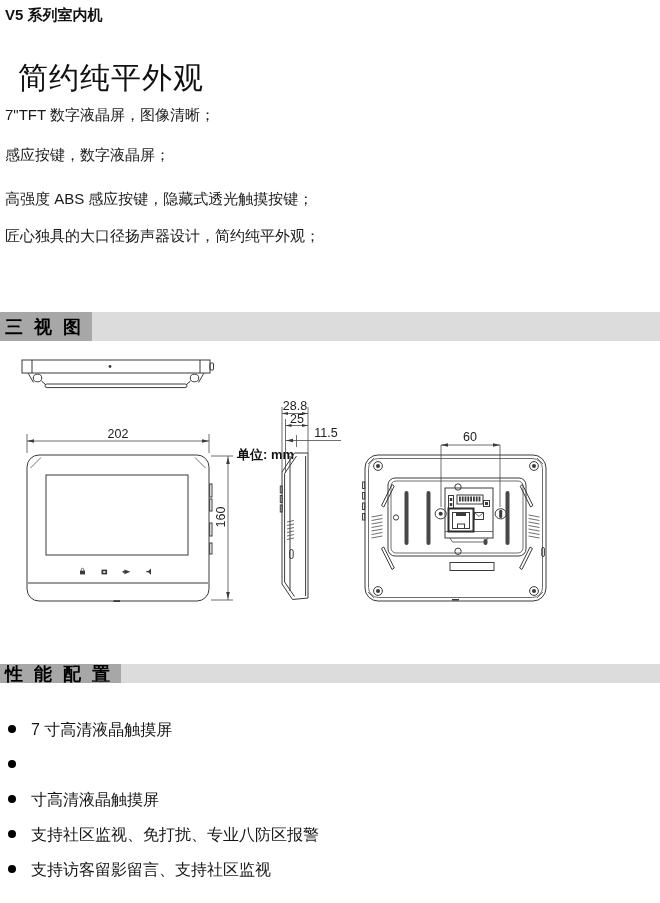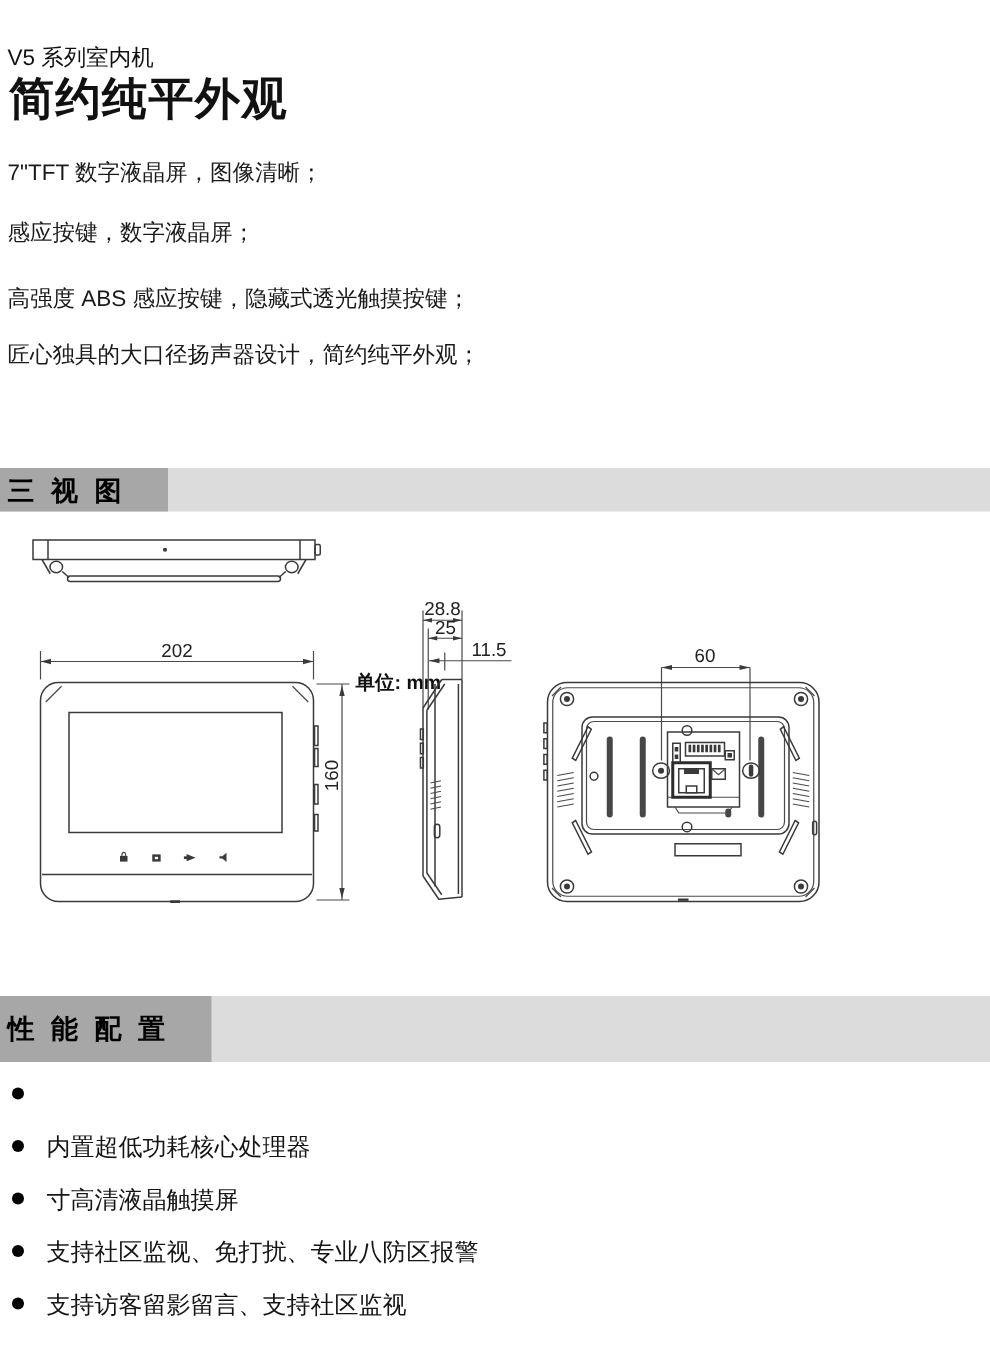--- a/index.html
+++ b/index.html
@@ -1,30 +1,30 @@
 <!DOCTYPE html>
 <html><head>
 <meta charset="utf-8">
 <style>
   html,body{margin:0;padding:0;}
   body{
     width:660px;height:903px;background:#ffffff;position:relative;
     font-family:"Liberation Sans","DejaVu Sans",sans-serif;color:#111;
     overflow:hidden;
   }
-  .series-title{position:absolute;left:5px;top:6px;font-size:15px;font-weight:normal;margin-top:23px;}
-  .headline{position:absolute;left:2px;top:42px;margin:4px;font-size:30px;font-weight:bold;letter-spacing:1px;}
+  .series-title{position:absolute;left:5px;top:6px;font-size:15px;font-weight:bold;}
+  .headline{position:absolute;left:2px;top:42px;margin:16px;font-size:30px;font-weight:normal;letter-spacing:1px;}
   .feature{position:absolute;left:5px;margin:0;font-size:15px;color:#1a1a1a;}
   .f0{top:106px}.f1{top:146px}.f2{top:190px}.f3{top:227px}
 
   .section-bar{position:absolute;left:0;width:660px;background:#dcdcdc;}
   .bar1{top:312px;height:29px;}
-  .bar2{top:664px;height:44px;}
+  .bar2{top:664px;height:19px;}
   .section-chip{height:100%;width:-moz-fit-content;width:fit-content;background:#a7a7a7;
-    display:flex;align-items:center;padding:0 28px 0 5px;}
+    display:flex;align-items:center;padding:0 8px 0 5px;}
   .section-chip span{font-size:18px;font-weight:bold;color:#000;letter-spacing:3px;white-space:pre;}
 
   .drawing-svg{position:absolute;left:0;top:350px;}
 
   .bullets{position:absolute;left:0;top:0;width:660px;}
   .bullet{position:absolute;left:8px;display:flex;align-items:flex-start;}
   .bullet .dot{width:8px;height:8px;border-radius:50%;background:#000;margin-top:5px;flex:none;}
   .bullet .btxt{margin-left:15px;font-size:16px;color:#151515;}
   .b0{top:720px}.b1{top:755px}.b2{top:790px}.b3{top:825px}.b4{top:860px}
 
@@ -299,24 +299,24 @@
 
 <div class="section-bar bar2">
   <div class="section-chip">
     <span>性 能 配 置</span>
   </div>
 </div>
 
 <div class="bullets">
   <div class="bullet b0">
     <span class="dot"></span>
+    <span class="btxt">7 寸高清液晶触摸屏</span>
   </div>
   <div class="bullet b1">
     <span class="dot"></span>
-    <span class="btxt">内置超低功耗核心处理器</span>
   </div>
   <div class="bullet b2">
     <span class="dot"></span>
     <span class="btxt">寸高清液晶触摸屏</span>
   </div>
   <div class="bullet b3">
     <span class="dot"></span>
     <span class="btxt">支持社区监视、免打扰、专业八防区报警</span>
   </div>
   <div class="bullet b4">

